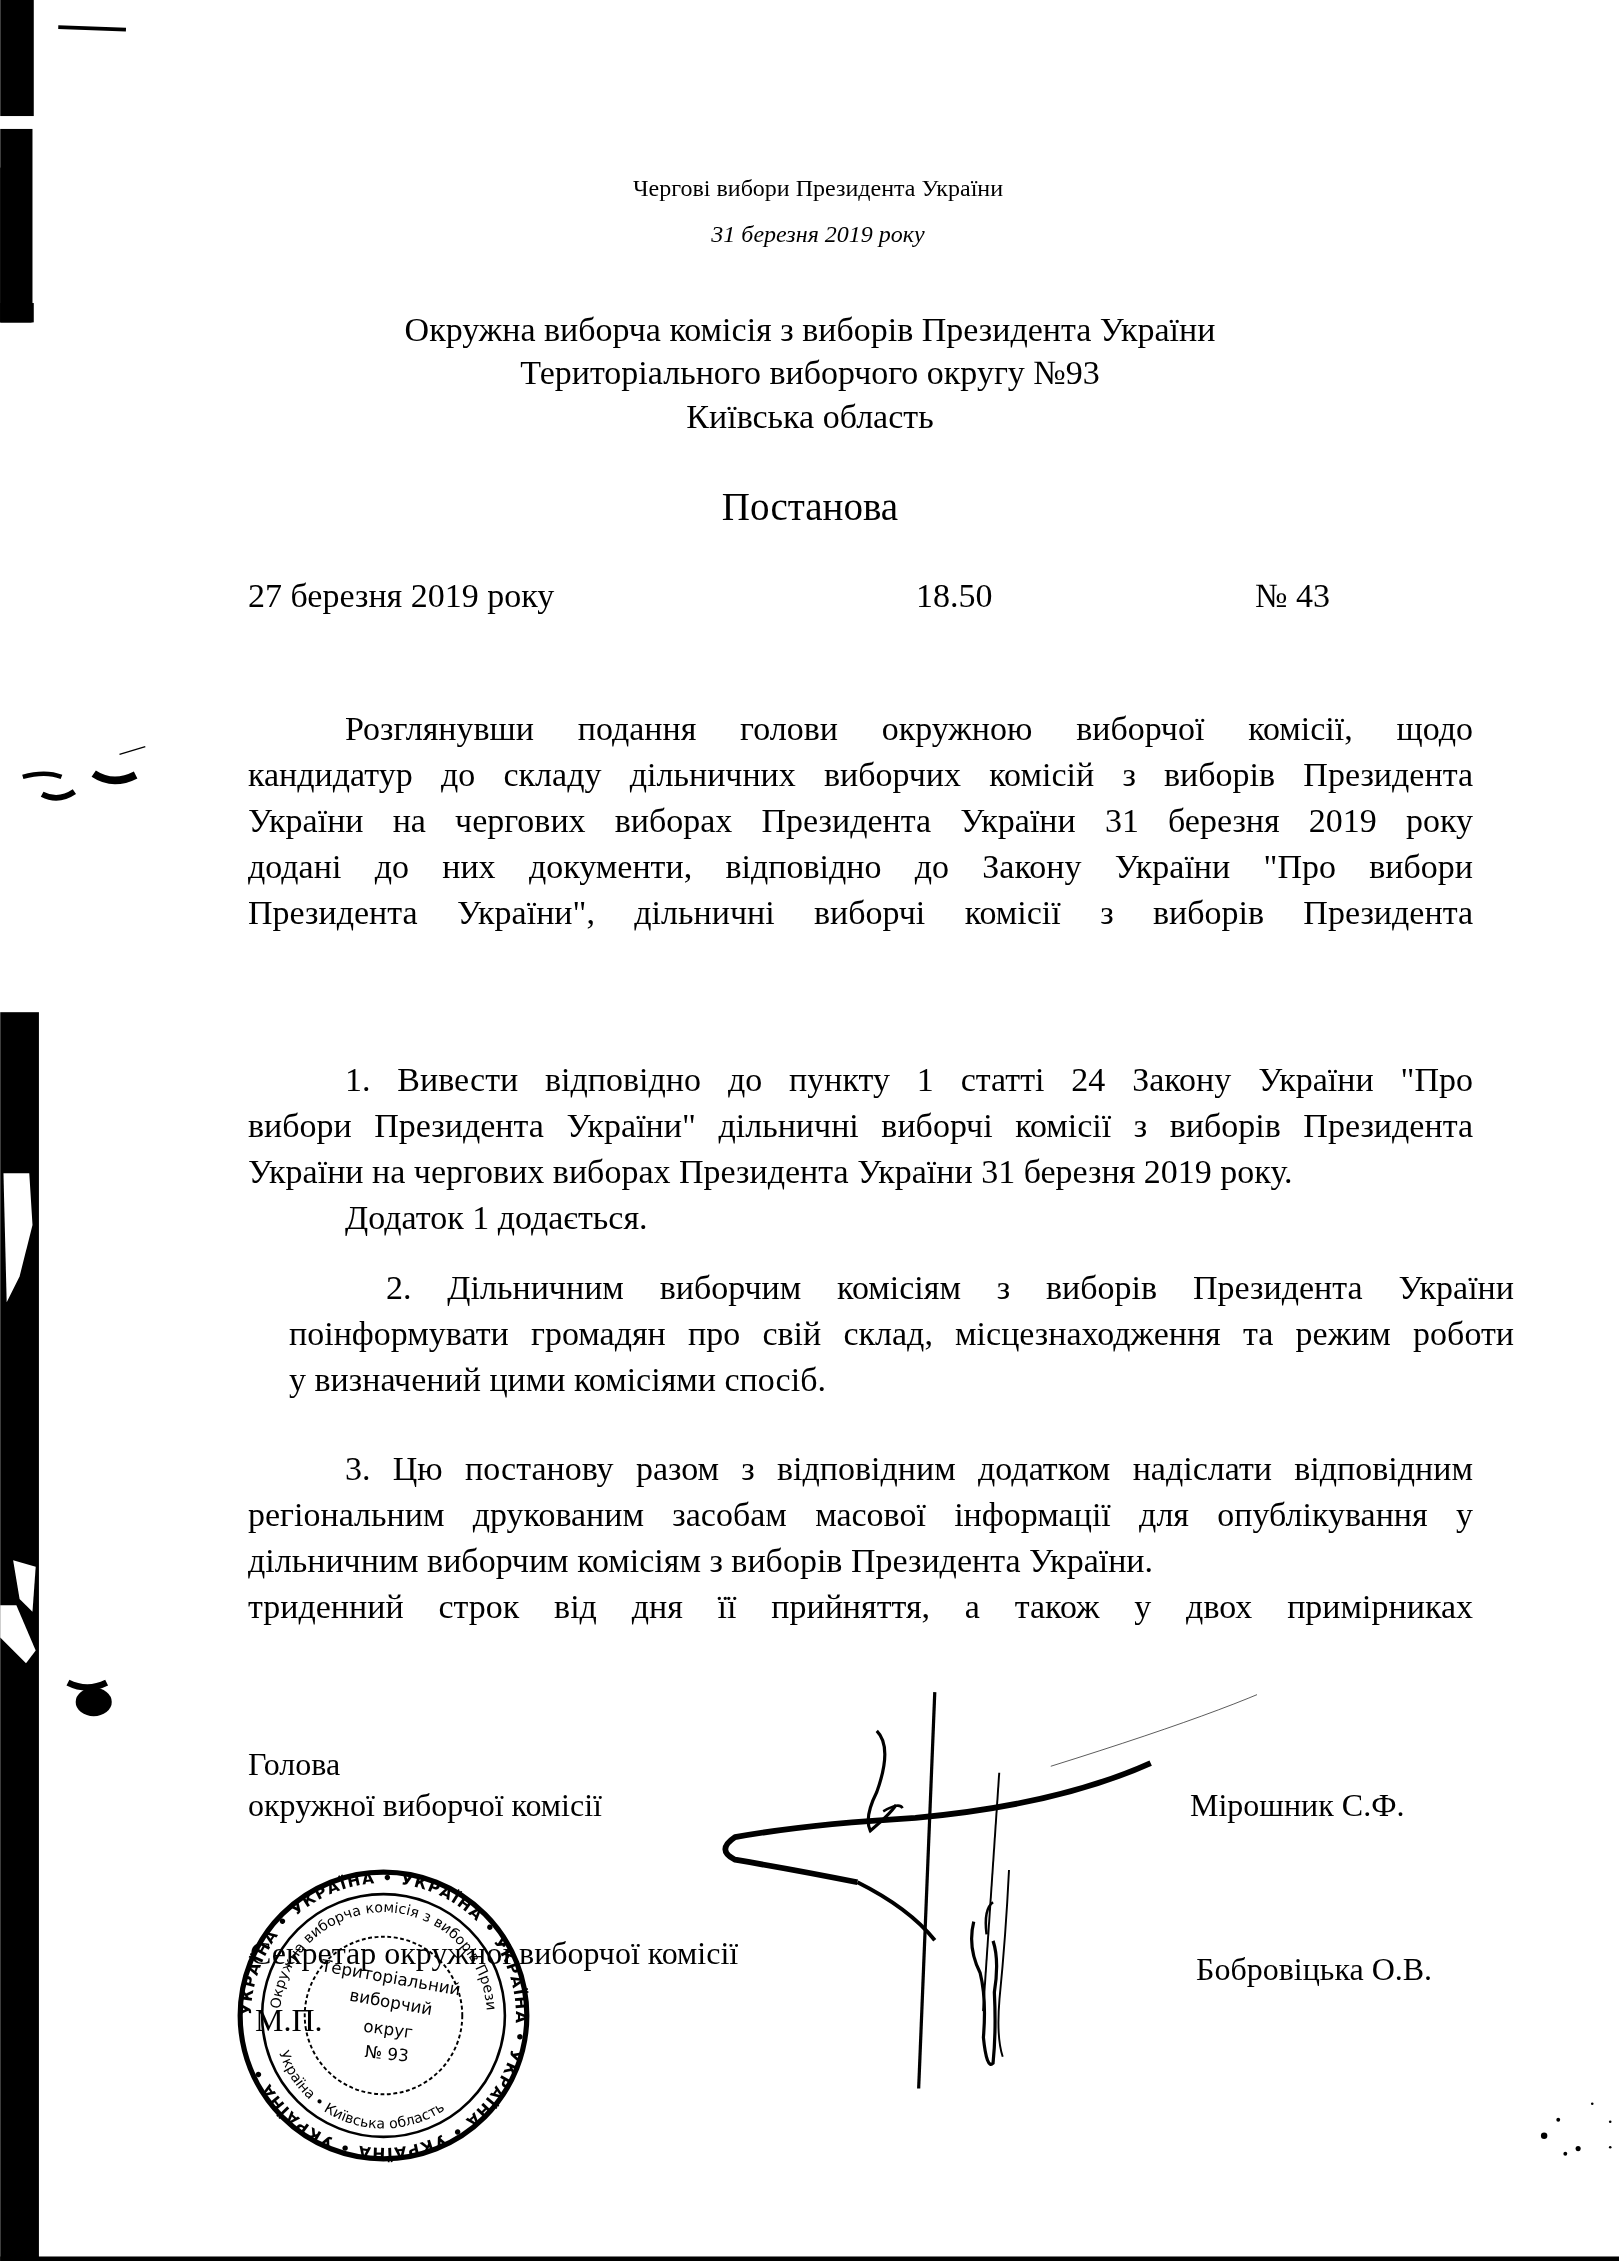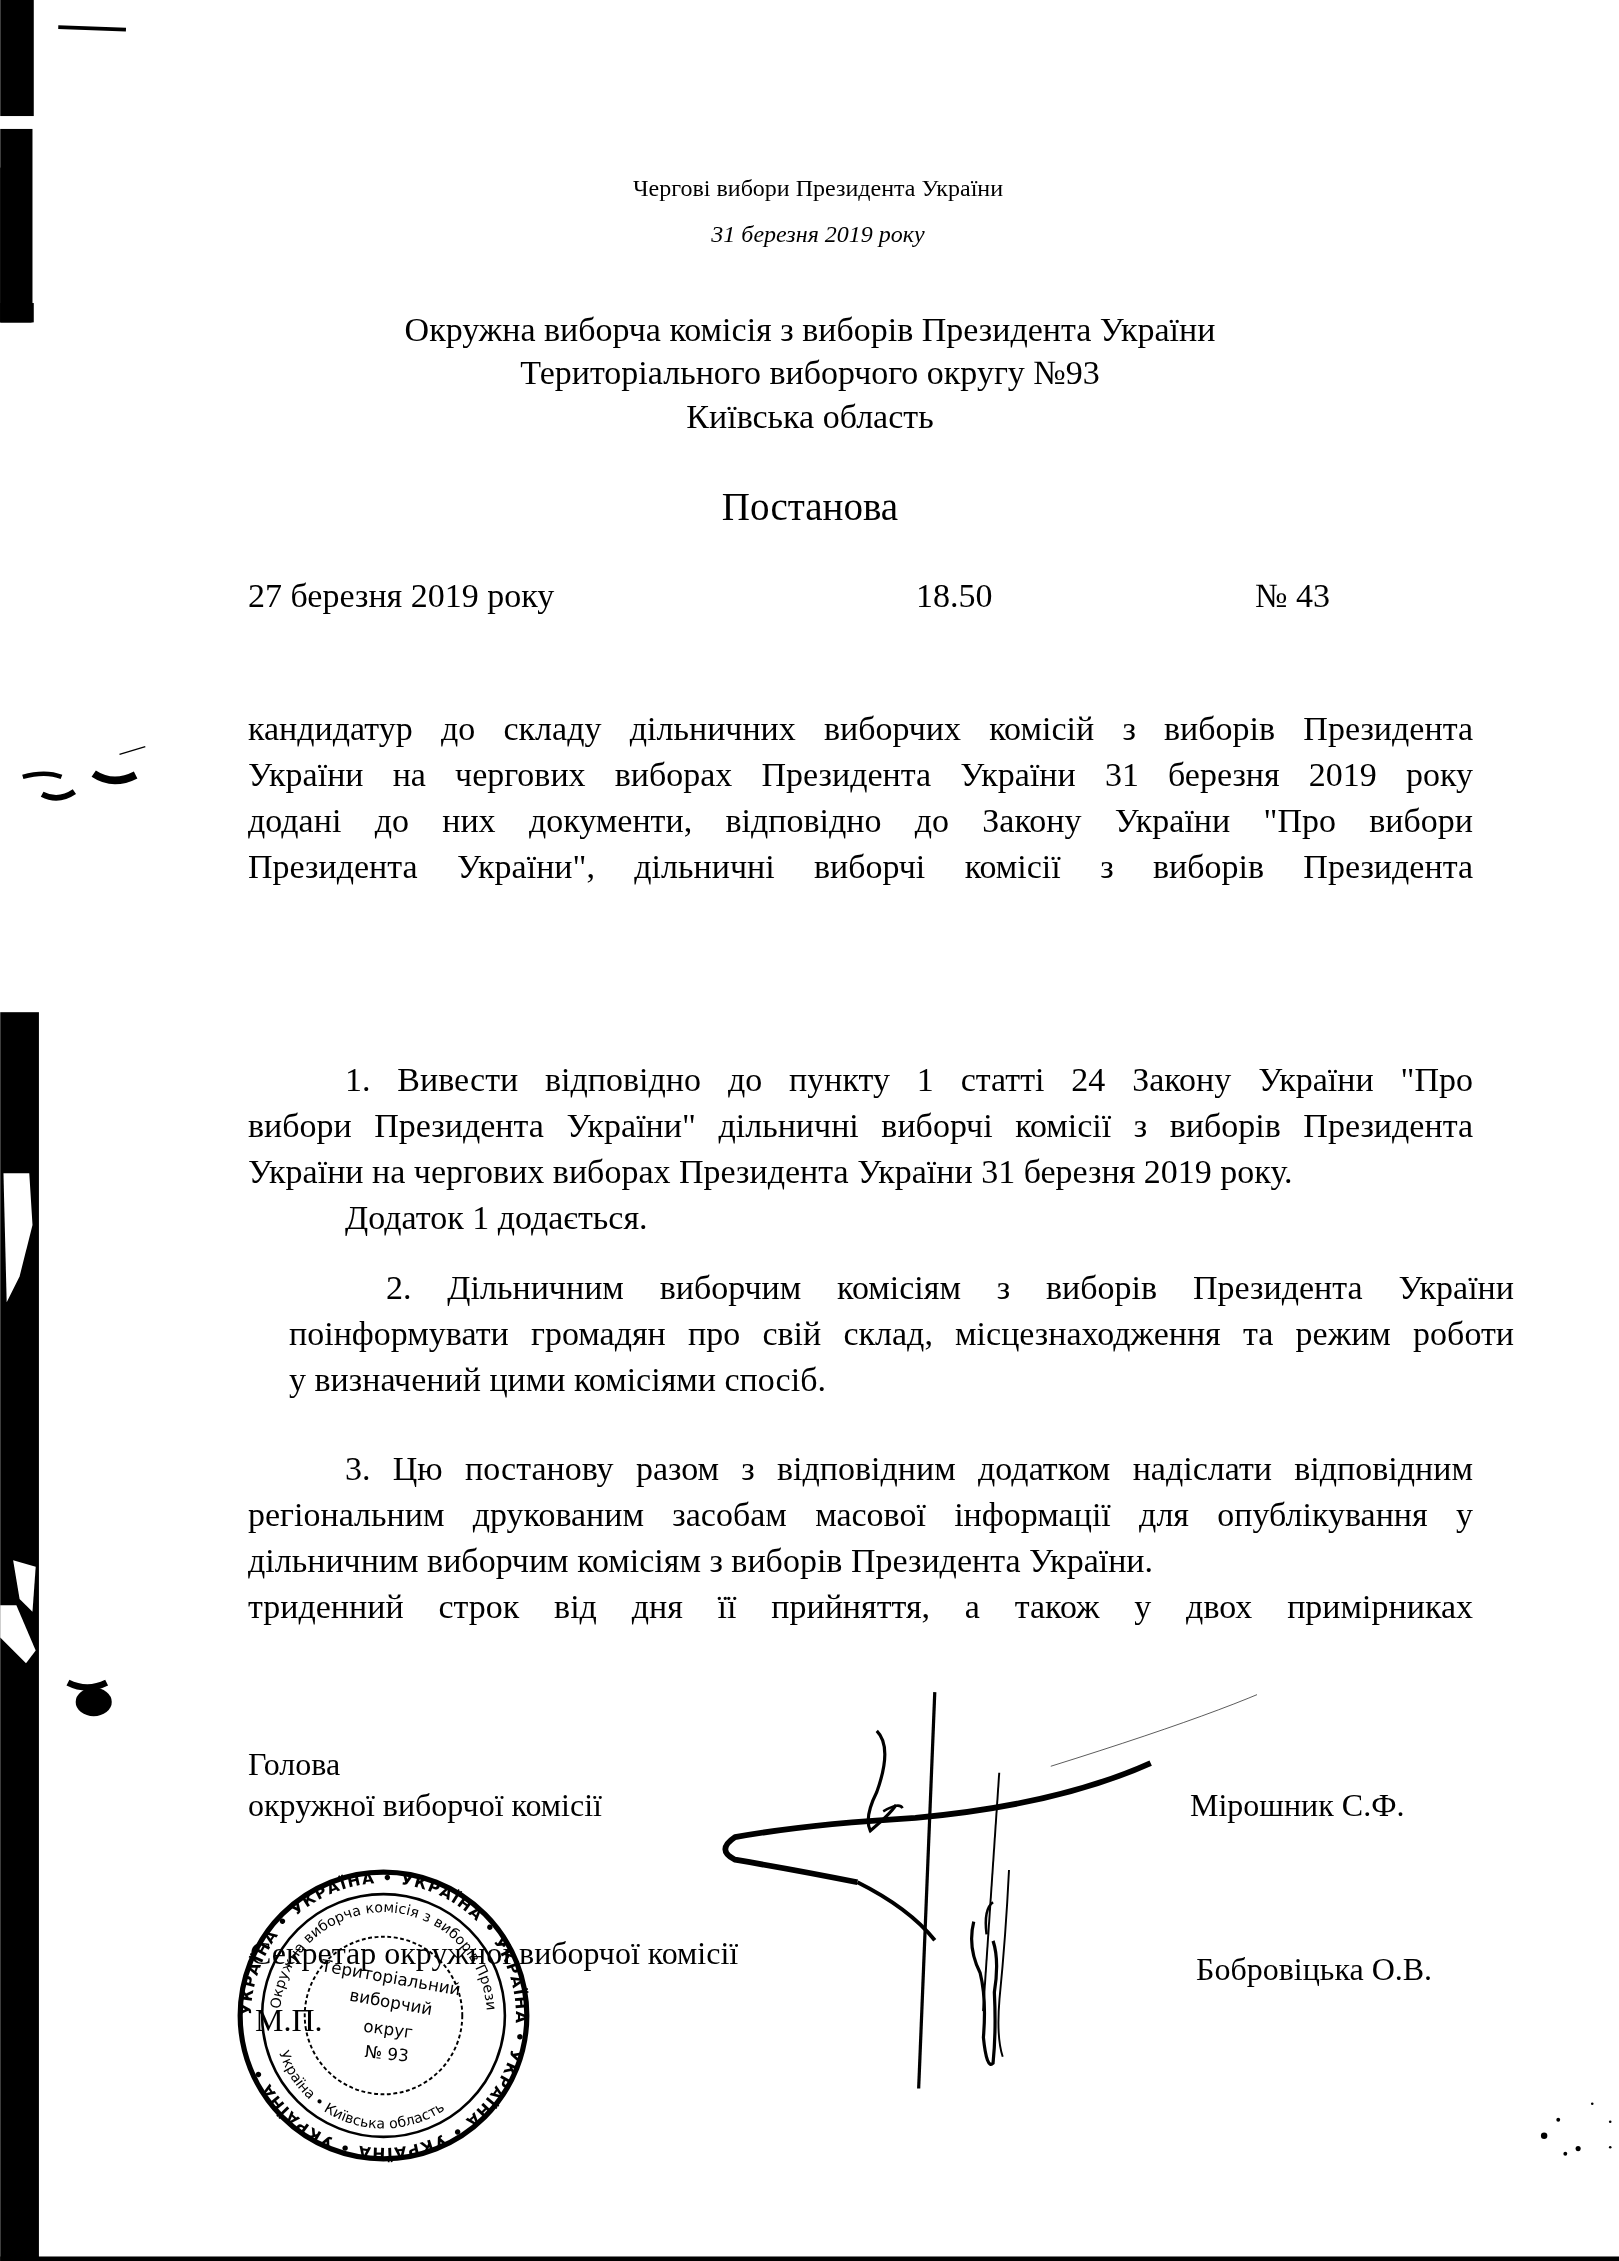--- a/index.html
+++ b/index.html
@@ -50,20 +50,21 @@
 <div class="center hdr-sub" style="top:351px;">Територіального виборчого округу №93</div>
 <div class="center hdr-sub" style="top:395px;">Київська область</div>
 
 <div class="center title" style="top:484px;">Постанова</div>
 
 <div class="abs meta" style="left:248px; top:577px;">27 березня  2019 року</div>
 <div class="abs meta" style="left:916px; top:577px;">18.50</div>
 <div class="abs meta" style="left:1243px; top:577px;margin-left:12px;">№ 43</div>
 
 <div class="para" style="top:706px;">
+  <span class="ln indent">Розглянувши подання голови окружною виборчої комісії, щодо</span>
   <span class="ln">кандидатур до складу дільничних  виборчих комісій з виборів Президента</span>
   <span class="ln">України на чергових виборах Президента України 31 березня 2019 року</span>
   <span class="ln">додані до них документи, відповідно до Закону України "Про вибори</span>
   <span class="ln">Президента України", дільничні виборчі комісії з виборів Президента</span>
 </div>
 
 <div class="para" style="top:1057px;">
   <span class="ln indent">1. Вивести відповідно до  пункту 1 статті 24  Закону України "Про</span>
   <span class="ln">вибори Президента України" дільничні виборчі комісії з виборів Президента</span>
   <span class="ln last">України на чергових виборах Президента України 31 березня 2019 року.</span>

